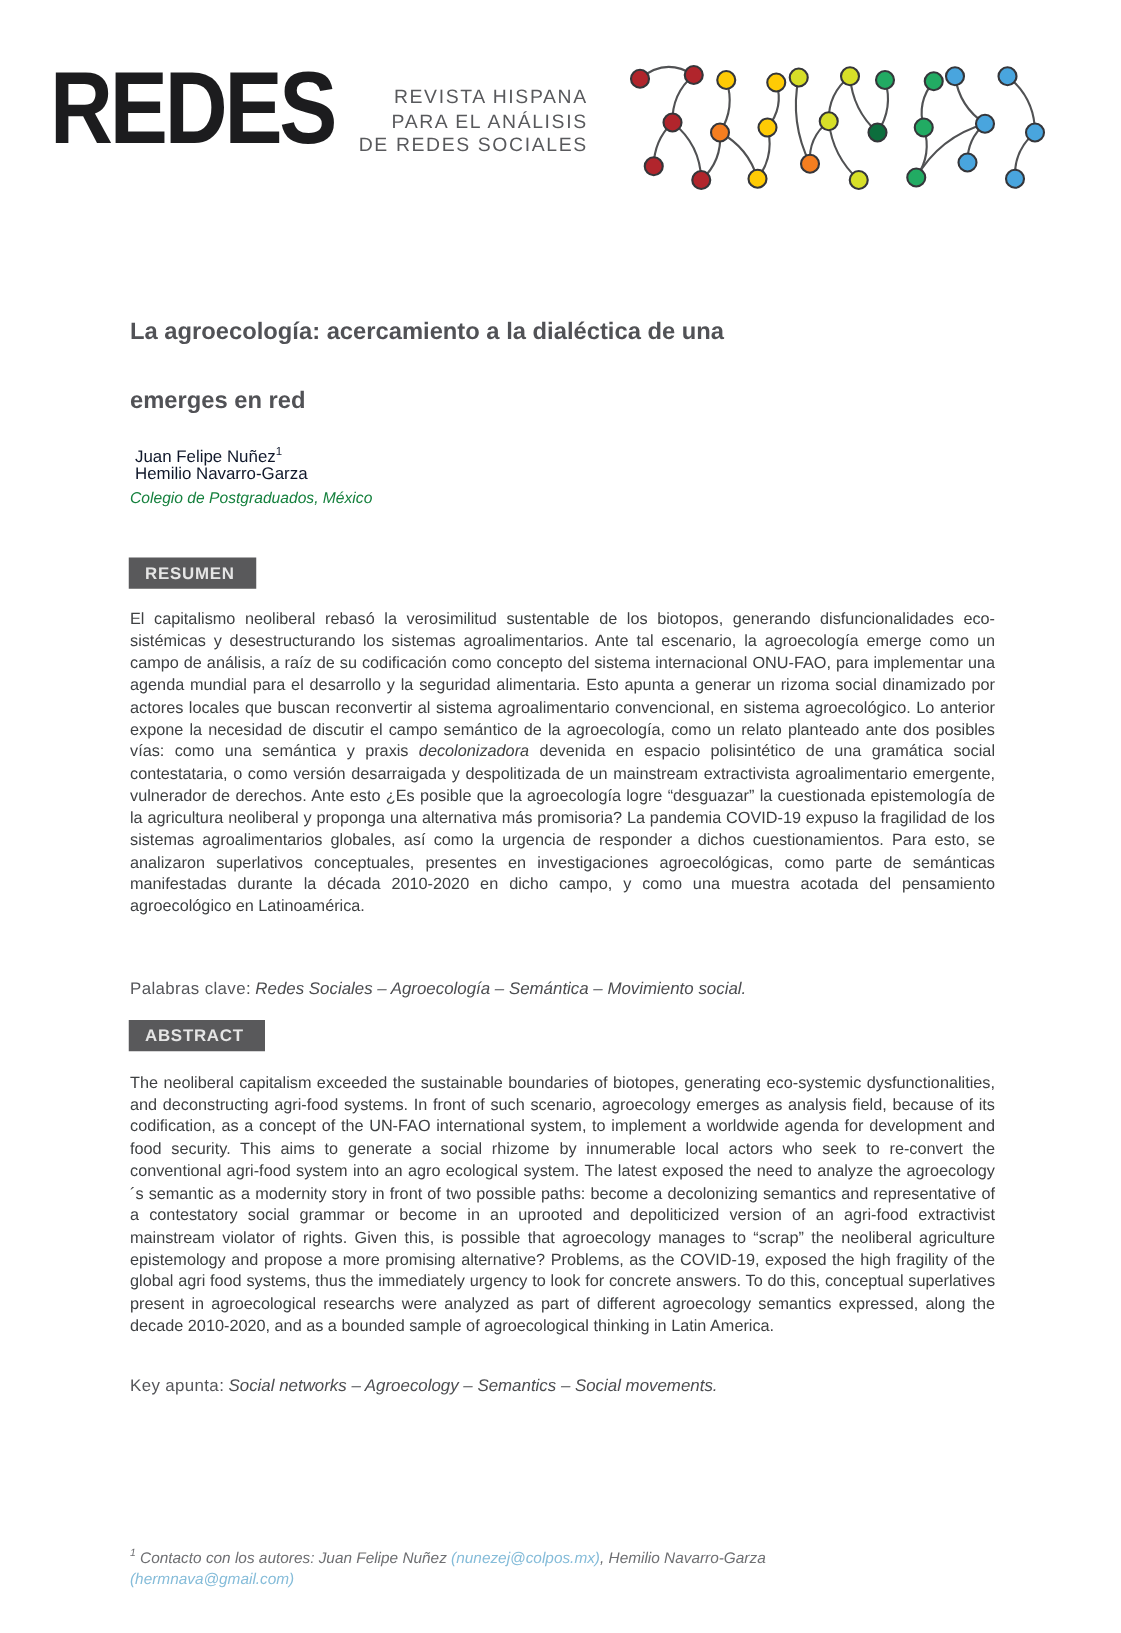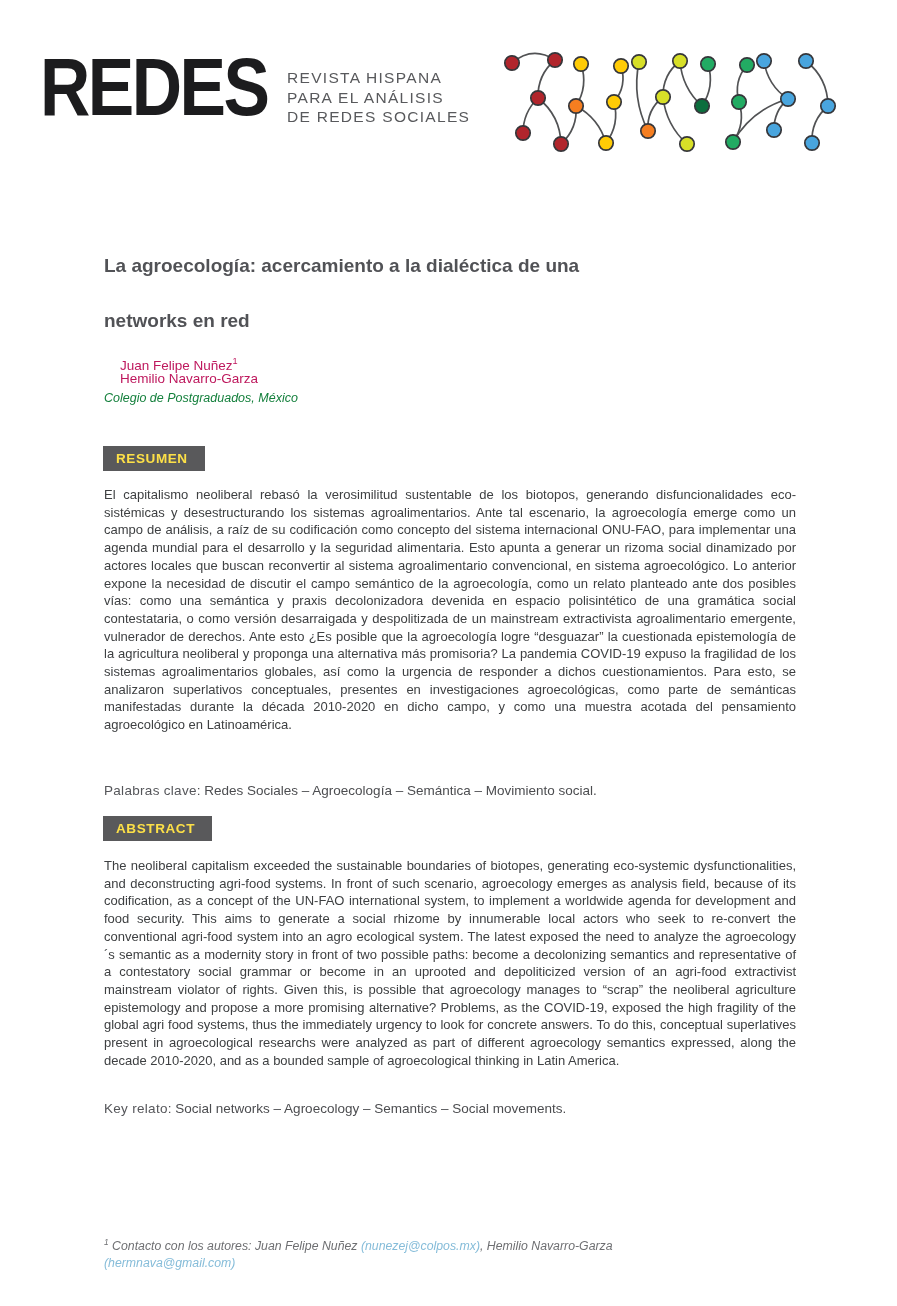--- a/index.html
+++ b/index.html
@@ -26,20 +26,21 @@
     transform-origin: left top;
   }
   .journal-name {
     position: absolute;
     left: 287px;
     top: 68px;
     font-size: 15.5px;
     line-height: 19.5px;
     letter-spacing: 1.3px;
     color: #58595c;
+    text-align: right;
   }
   .net-svg {
     position: absolute;
     left: 498px;
     top: 44px;
     width: 348px;
     height: 116px;
   }
 
   
@@ -49,42 +50,42 @@
     top: 252px;
     width: 700px;
     margin: 0;
     font-size: 19px;
     line-height: 27.5px;
     font-weight: 700;
     color: #515256;
   }
   .author {
     position: absolute;
-    left: 120px;
+    left: 108px;
     font-size: 13.5px;
     line-height: 18px;
-    color: #be185d;
+    color: #0f172a;
   }
   .author-1 { top: 352px; }
   .author-2 { top: 370px; }
   .affil {
     position: absolute;
     left: 104px;
     top: 391px;
     font-size: 12.5px;
     font-style: italic;
     color: #15803d;
   }
 
   .secbox {
     position: absolute;
     left: 103px;
     display: inline-block;
     background: #59595b;
-    color: #fde047;
+    color: #e5e5e5;
     font-size: 13.5px;
     font-weight: 700;
     letter-spacing: .6px;
     padding: 5px 17px 5px 13px;
   }
   .resumen-box  { top: 446px; }
   .abstract-box { top: 816px; text-align: center; }
 
   .body-par {
     position: absolute;
@@ -116,21 +117,21 @@
     top: 1186px;
     width: 680px;
     font-size: 12.3px;
     line-height: 17px;
     font-style: italic;
     color: #6e6f72;
     margin-top: 48px;
   }
 
   
-  .i        { }
+  .i        { font-style: italic; }
   .sup      { vertical-align: super; font-size: .68em; }
   .kw-label { font-weight: 400; color: #55565a; letter-spacing: .3px; }
   .email    { color: #85bcd9; font-style: italic; }
 </style>
 </head>
 <body>
 
 <div class="page">
 
   <header>
@@ -186,30 +187,30 @@
         <circle cx="606" cy="143" r="7.2" fill="#ffcb05" stroke="#35363a" stroke-width="1.7"></circle>
         <circle cx="648" cy="131" r="7.2" fill="#f57e20" stroke="#35363a" stroke-width="1.7"></circle>
         <circle cx="687" cy="144" r="7.2" fill="#d7df28" stroke="#35363a" stroke-width="1.7"></circle>
         <circle cx="733" cy="142" r="7.2" fill="#22ab63" stroke="#35363a" stroke-width="1.7"></circle>
         <circle cx="774" cy="130" r="7.2" fill="#49a5de" stroke="#35363a" stroke-width="1.7"></circle>
         <circle cx="812" cy="143" r="7.2" fill="#49a5de" stroke="#35363a" stroke-width="1.7"></circle>
       </svg>
   </header>
 
   <main>
-    <h1 class="title"><span>La agroecología: acercamiento a la dialéctica de una</span><br><br><span>networks en red</span></h1>
+    <h1 class="title"><span>La agroecología: acercamiento a la dialéctica de una</span><br><br><span>emerges en red</span></h1>
 
     <div class="author author-1"><span>Juan Felipe Nuñez</span><span class="sup">1</span></div>
     <div class="author author-2">Hemilio Navarro-Garza</div>
     <div class="affil">Colegio de Postgraduados, México</div>
 
     <div class="secbox resumen-box">RESUMEN</div>
     <p class="body-par resumen-par"><span>El capitalismo neoliberal rebasó la verosimilitud sustentable de los biotopos, generando disfuncionalidades eco-sistémicas y desestructurando los sistemas agroalimentarios. Ante tal escenario, la agroecología emerge como un campo de análisis, a raíz de su codificación como concepto del sistema internacional ONU-FAO, para implementar una agenda mundial para el desarrollo y la seguridad alimentaria. Esto apunta a generar un rizoma social dinamizado por actores locales que buscan reconvertir al sistema agroalimentario convencional, en sistema agroecológico. Lo anterior expone la necesidad de discutir el campo semántico de la agroecología, como un relato planteado ante dos posibles vías: como una semántica y praxis </span><span class="i">decolonizadora</span><span> devenida en espacio polisintético de una gramática social contestataria, o como versión desarraigada y despolitizada de un mainstream extractivista agroalimentario emergente, vulnerador de derechos. Ante esto ¿Es posible que la agroecología logre “desguazar” la cuestionada epistemología de la agricultura neoliberal y proponga una alternativa más promisoria? La pandemia COVID-19 expuso la fragilidad de los sistemas agroalimentarios globales, así como la urgencia de responder a dichos cuestionamientos. Para esto, se analizaron superlativos conceptuales, presentes en investigaciones agroecológicas, como parte de semánticas manifestadas durante la década 2010-2020 en dicho campo, y como una muestra acotada del pensamiento agroecológico en Latinoamérica.</span></p>
     <p class="kwline kw-1"><span class="kw-label">Palabras clave</span><span>: </span><span class="i">Redes Sociales – Agroecología – Semántica – Movimiento social.</span></p>
 
     <div class="secbox abstract-box">ABSTRACT</div>
     <p class="body-par abstract-par"><span>The neoliberal capitalism exceeded the sustainable boundaries of biotopes, generating eco-systemic dysfunctionalities, and deconstructing agri-food systems. In front of such scenario, agroecology emerges as analysis field, because of its codification, as a concept of the UN-FAO international system, to implement a worldwide agenda for development and food security. This aims to generate a social rhizome by innumerable local actors who seek to re-convert the conventional agri-food system into an agro ecological system. The latest exposed the need to analyze the agroecology´s semantic as a modernity story in front of two possible paths: become a decolonizing semantics and representative of a contestatory social grammar or become in an uprooted and depoliticized version of an agri-food extractivist mainstream violator of rights. Given this, is possible that agroecology manages to “scrap” the neoliberal agriculture epistemology and propose a more promising alternative? Problems, as the COVID-19, exposed the high fragility of the global agri food systems, thus the immediately urgency to look for concrete answers. To do this, conceptual superlatives present in agroecological researchs were analyzed as part of different agroecology semantics expressed, along the decade 2010-2020, and as a bounded sample of agroecological thinking in Latin America.</span></p>
-    <p class="kwline kw-2"><span class="kw-label">Key relato</span><span>: </span><span class="i">Social networks – Agroecology – Semantics – Social movements.</span></p>
+    <p class="kwline kw-2"><span class="kw-label">Key apunta</span><span>: </span><span class="i">Social networks – Agroecology – Semantics – Social movements.</span></p>
 
     <div class="footnote"><span class="sup">1</span><span> Contacto con los autores: Juan Felipe Nuñez </span><span class="email">(nunezej@colpos.mx)</span><span>, Hemilio Navarro-Garza</span><br><span class="email">(hermnava@gmail.com)</span></div>
   </main>
 
 </div>
 
 </body></html>

